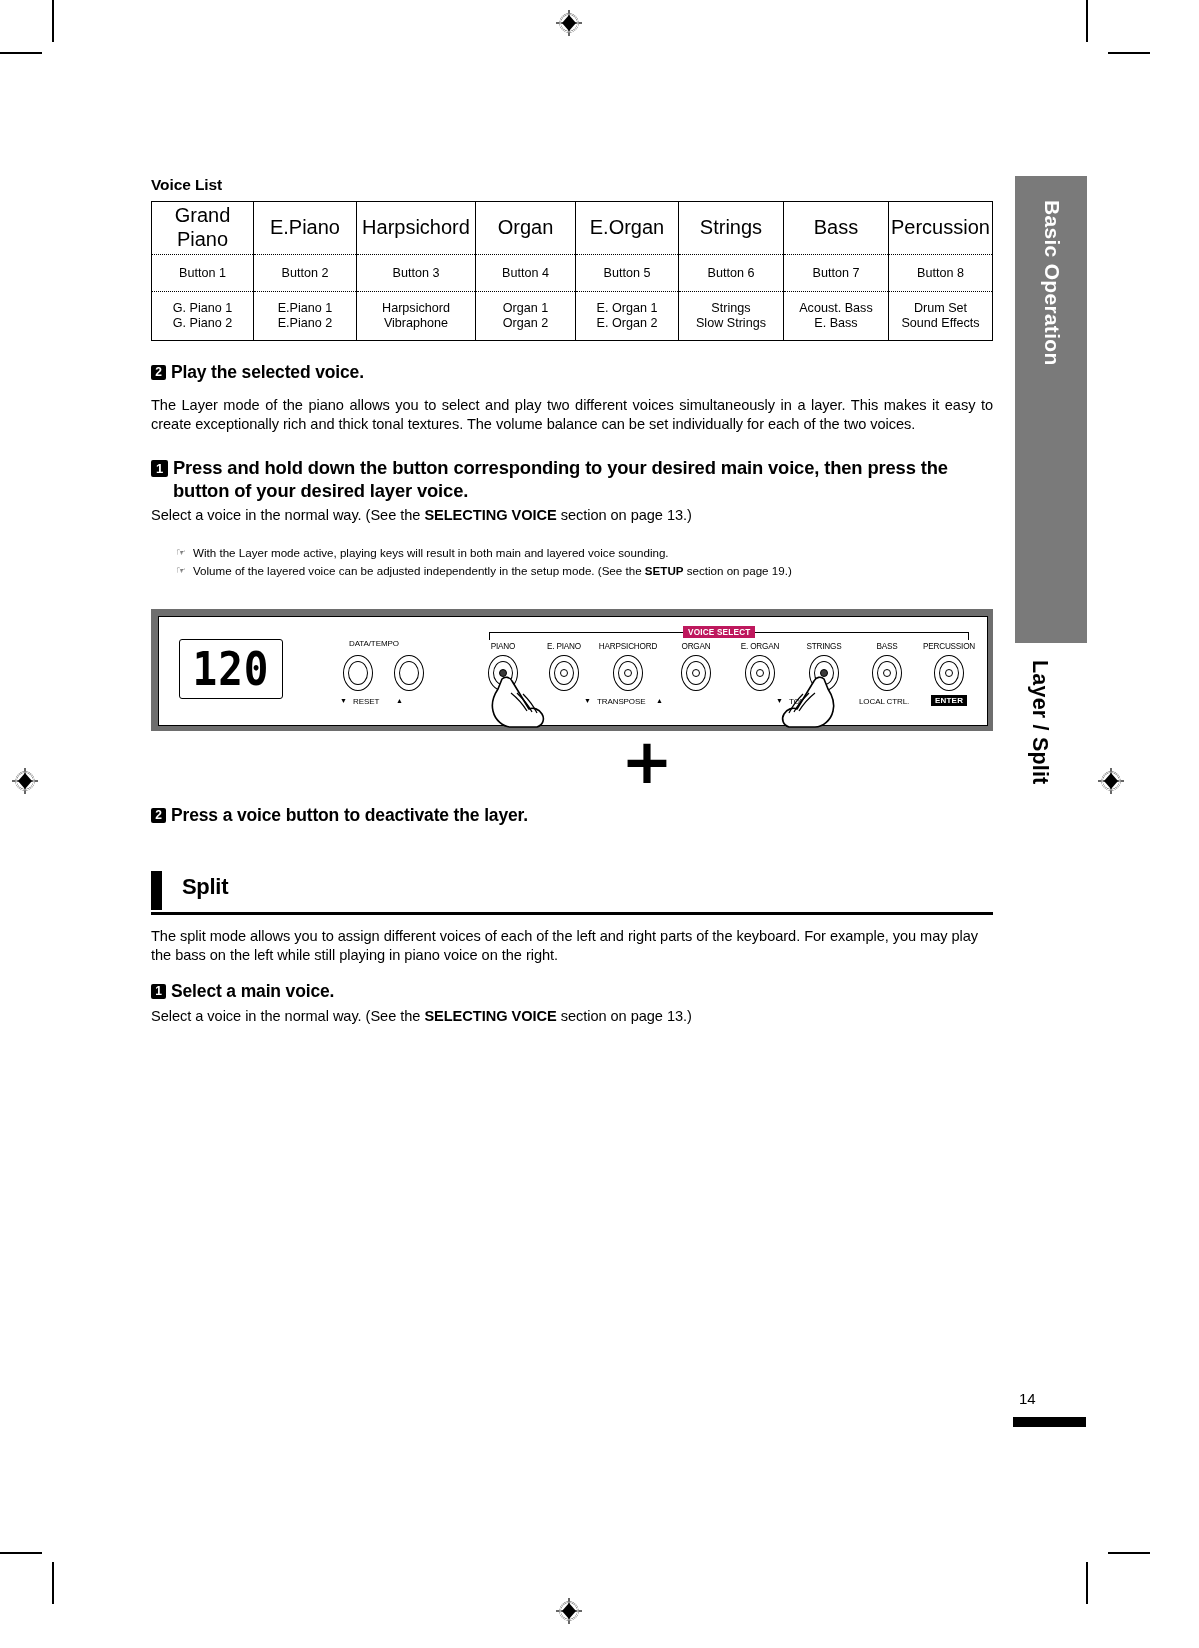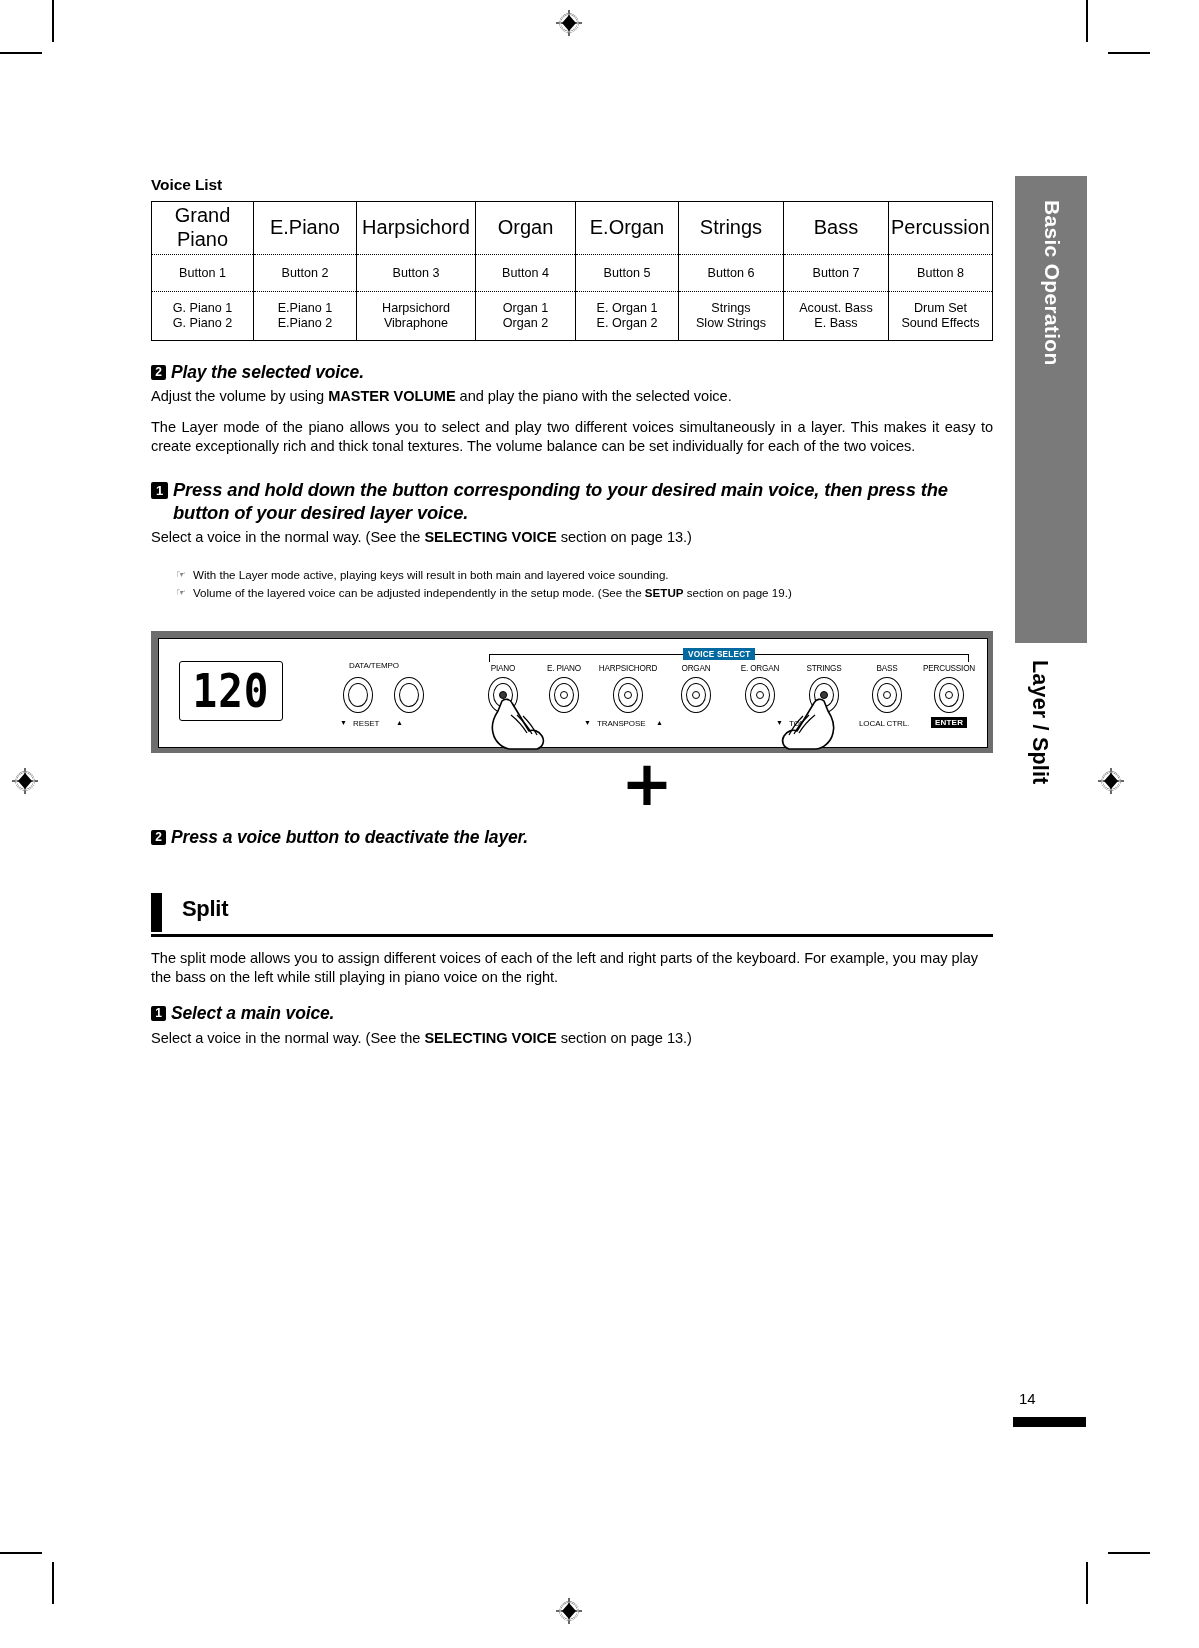--- a/index.html
+++ b/index.html
@@ -68,21 +68,20 @@
     text-align:center; line-height:15px;
     border-radius:2px;
     margin-right:5px; margin-top:3px;
     flex:0 0 auto;
     font-family:"Liberation Sans", sans-serif;
   }
   .stepnum.big { width:17px; height:17px; line-height:17px; font-size:13px; margin-top:4px; }
   .step-title {
     font-size:17.5px; font-weight:bold; letter-spacing:-0.15px;
     line-height:1.25;
-    font-style:italic;
   }
   .step-title.wide { font-size:18.4px; }
   .body-text {
     font-size:14.6px; line-height:1.31; letter-spacing:-0.05px;
   }
   .body-text.just { text-align:justify; }
   b { font-weight:bold; }
 
   
   .sec {
@@ -170,21 +169,21 @@
   }
   .vs-bracket {
     position:absolute;
     border-top:1.2px solid #000;
     border-left:1.2px solid #000;
     border-right:1.2px solid #000;
     height:7px;
   }
   .vs-tag {
     position:absolute;
-    background:#0369a1; color:#fff;
+    background:#be185d; color:#fff;
     font-size:8.2px; font-weight:bold;
     padding:1.5px 5px;
     letter-spacing:0.2px;
     white-space:nowrap;
   }
   .enter-tag {
     position:absolute;
     background:#000; color:#fff;
     font-size:8px; font-weight:bold;
     padding:1px 4px;
@@ -362,23 +361,20 @@
           <span class="ln">Sound Effects</span>
         </td>
       </tr>
     </tbody>
       </table>
 
     <div class="step" style="margin-top:21px;">
       <span class="stepnum">2</span>
       <span class="step-title">Play the selected voice.</span>
     </div>
-    <div class="body-text" style="margin-top:3px;">
-      <span>Adjust the volume by using </span><b>MASTER VOLUME</b><span> and play the piano with the selected voice.</span>
-    </div>
 
     <div class="body-text just" style="margin-top:12px;">The Layer mode of the piano allows you to select and play two different voices simultaneously in a layer. This makes it easy to create exceptionally rich and thick tonal textures. The volume balance can be set individually for each of the two voices.</div>
 
     <div class="step" style="margin-top:22px;">
       <span class="stepnum big">1</span>
       <span class="step-title wide">
         <span>Press and hold down the button corresponding to your desired main voice,</span>
         <span>then press the button of your desired layer voice.</span>
       </span>
     </div>

